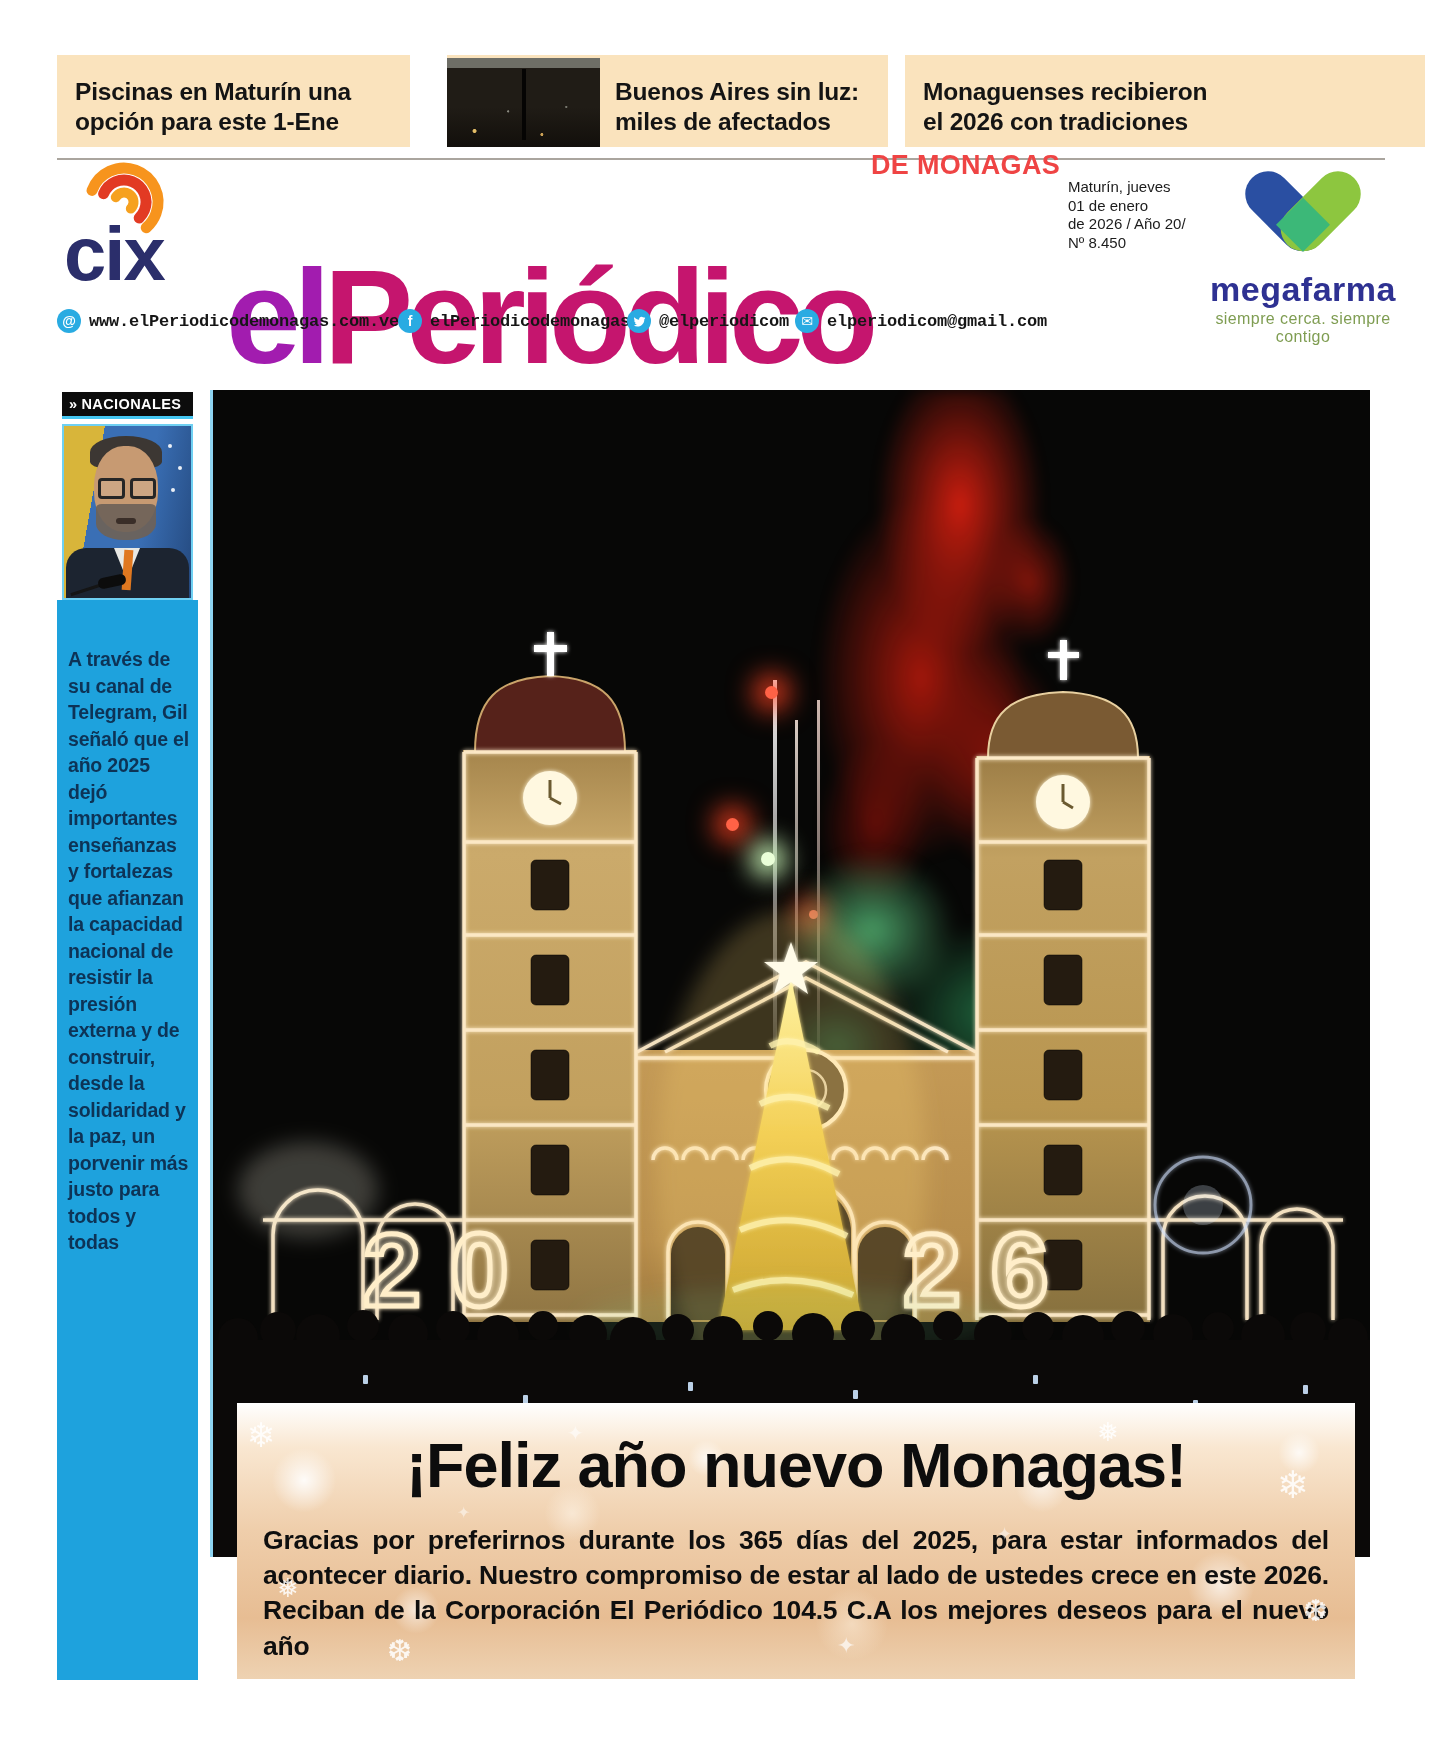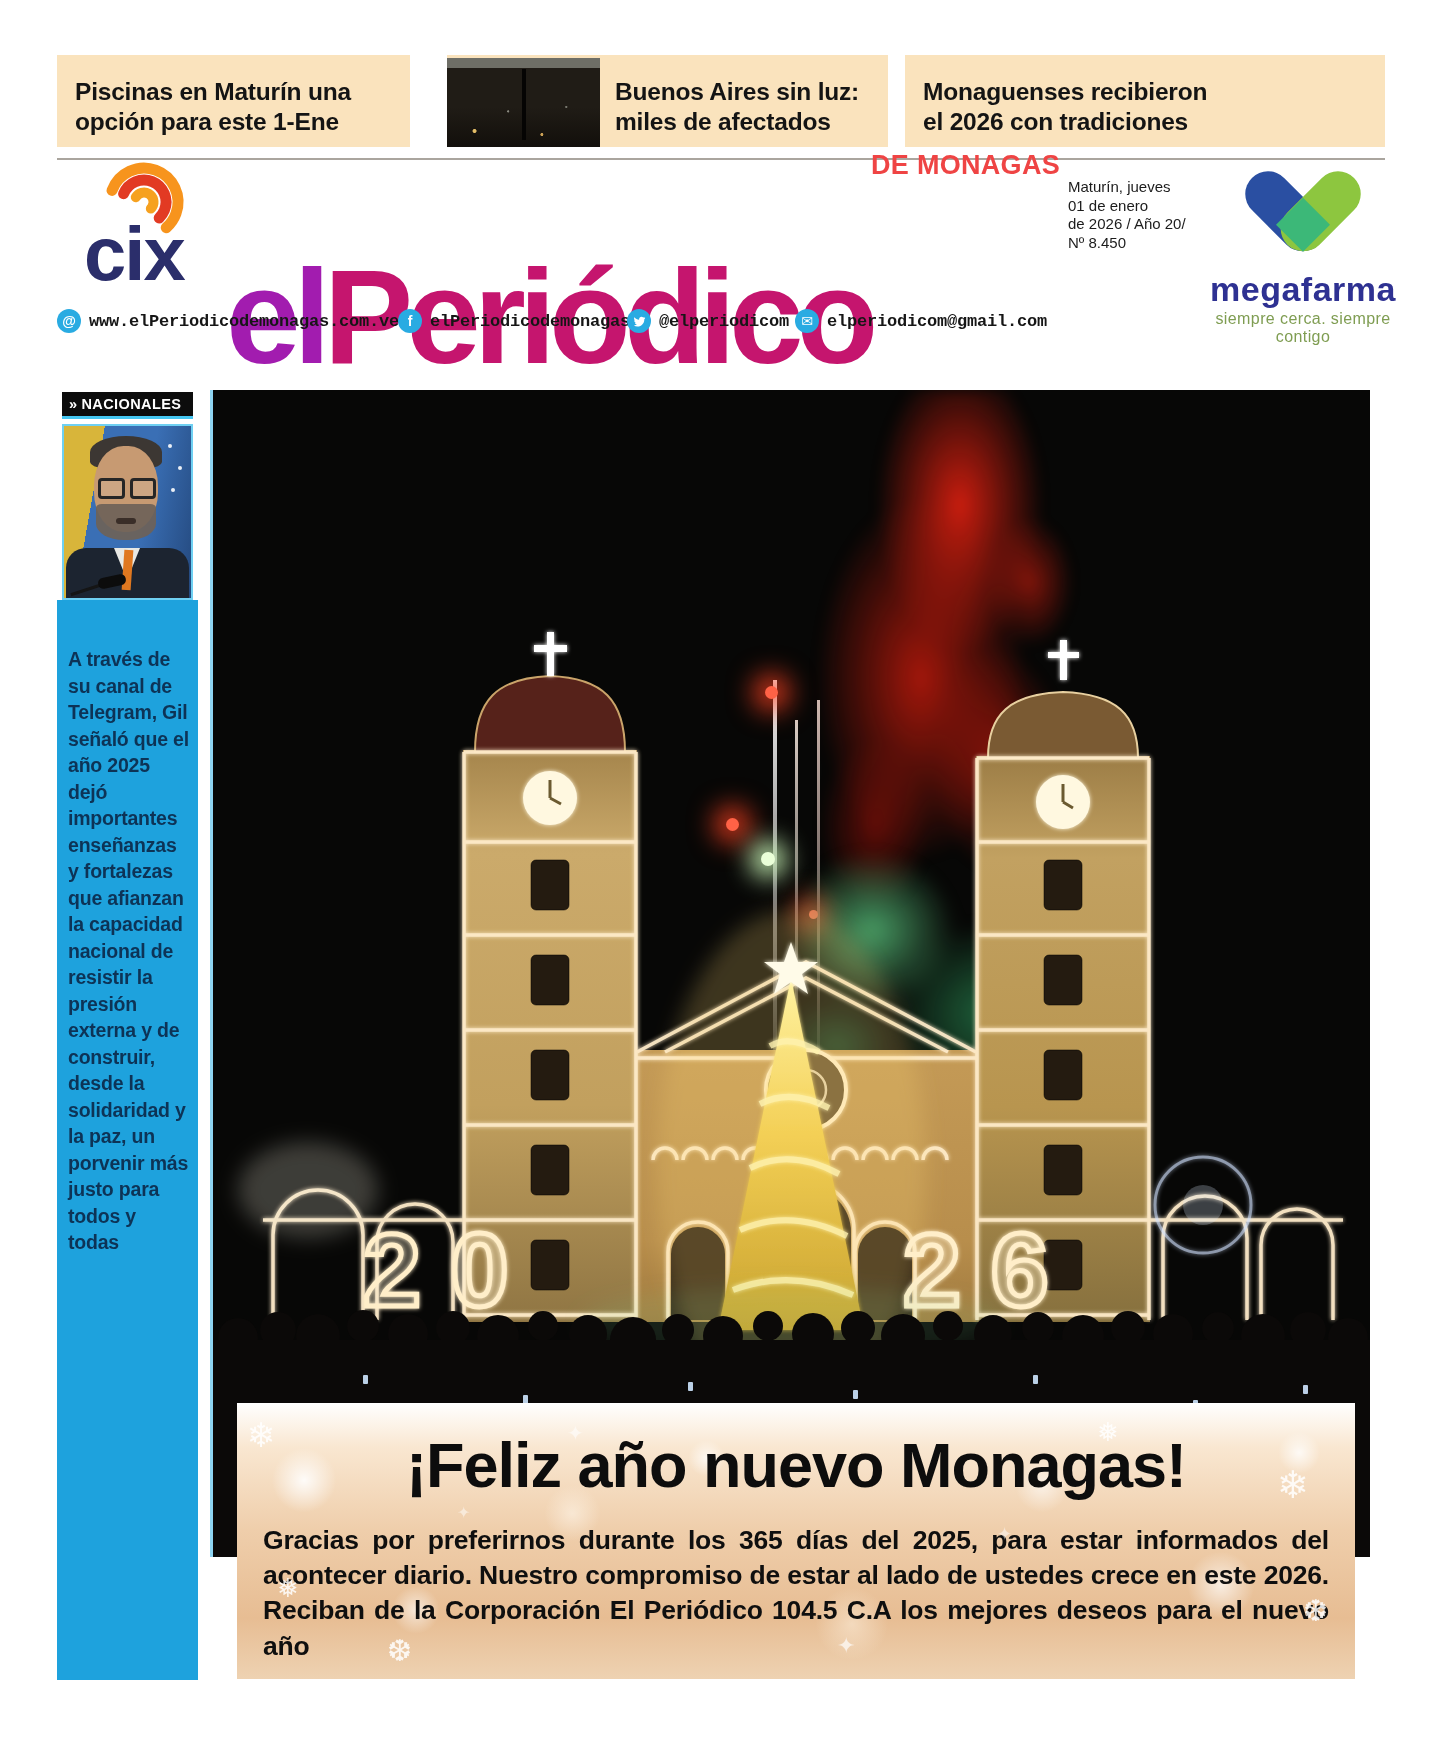--- a/index.html
+++ b/index.html
@@ -20,21 +20,21 @@
       radial-gradient(circle 4px at 18% 82%, #e3bd67 0 40%, transparent 60%),
       radial-gradient(circle 3px at 62% 86%, #caa055 0 40%, transparent 60%),
       radial-gradient(circle 2px at 40% 60%, #8a8a80 0 40%, transparent 70%),
       radial-gradient(circle 2px at 78% 55%, #77776d 0 40%, transparent 70%),
       linear-gradient(180deg,#6e6e66 0 11%, #201c16 11% 55%, #120f0b 100%);
   }
   .strip-photo:after{content:"";position:absolute;left:49%;top:12%;width:4px;height:80%;background:#050403;}
   .top-rule{position:absolute;left:57px;top:158px;width:1328px;height:2px;background:#7c746a;opacity:.65;}
 
   
-  .cix{position:absolute;left:72px;top:158px;}
+  .cix{position:absolute;left:52px;top:158px;}
   .np-title{position:absolute;left:226px;top:160px;font-size:134px;line-height:1;font-weight:800;letter-spacing:-7px;white-space:nowrap;}
   .np-title .t-el{color:#a21caf;margin-top:21px;}
   .np-title .t-main{color:#c5156e;}
   .region{position:absolute;left:818px;top:150px;width:242px;text-align:right;font-size:27px;font-weight:800;color:#ef4444;letter-spacing:.3px;}
   .dateline{position:absolute;left:1068px;top:178px;font-size:15px;line-height:1.24;color:#1c1c1c;}
   .dateline .dl-bold{font-weight:400;}
   .megafarma{position:absolute;left:1188px;top:154px;width:230px;text-align:center;}
   .mf-name{font-size:34px;font-weight:600;color:#2e3192;letter-spacing:.5px;margin-top:-6px;}
   .mf-tag{font-size:16px;color:#7f9d52;letter-spacing:.4px;margin-top:1px;}
 
@@ -114,21 +114,21 @@
 <body>
 
 <div>
   <div class="strip-panel" style="left:57px;width:353px;">
     <div class="strip-text" style="width:290px;">Piscinas en Maturín una opción para este 1-Ene</div>
   </div>
   <div class="strip-panel" style="left:447px;width:441px;">
     <div class="strip-text" style="left:168px;width:260px;">Buenos Aires sin luz: miles de afectados</div>
   </div>
   <div class="strip-photo"></div>
-  <div class="strip-panel" style="left:905px;width:480px;">
+  <div class="strip-panel" style="left:905px;width:480px;padding-left:40px;">
     <div class="strip-text" style="width:300px;">Monaguenses recibieron el 2026 con tradiciones</div>
   </div>
   <div class="top-rule"></div>
 </div>
 
 <div>
   <div class="cix">
     <svg width="158" height="140" viewBox="0 0 158 140">
       <circle cx="72" cy="44" r="34" fill="none" stroke="#f7941d" stroke-width="11" stroke-linecap="round" stroke-dasharray="124 90" transform="rotate(-160 72 44)"></circle>
       <circle cx="72" cy="44" r="22" fill="none" stroke="#e23a23" stroke-width="11" stroke-linecap="round" stroke-dasharray="78 61" transform="rotate(-158 72 44)"></circle>

